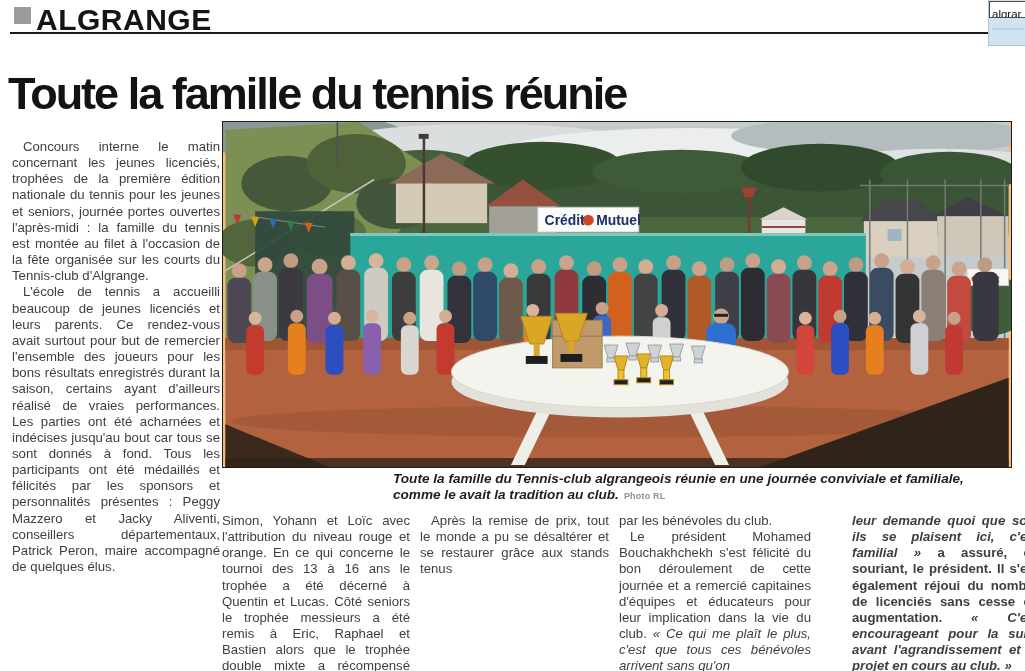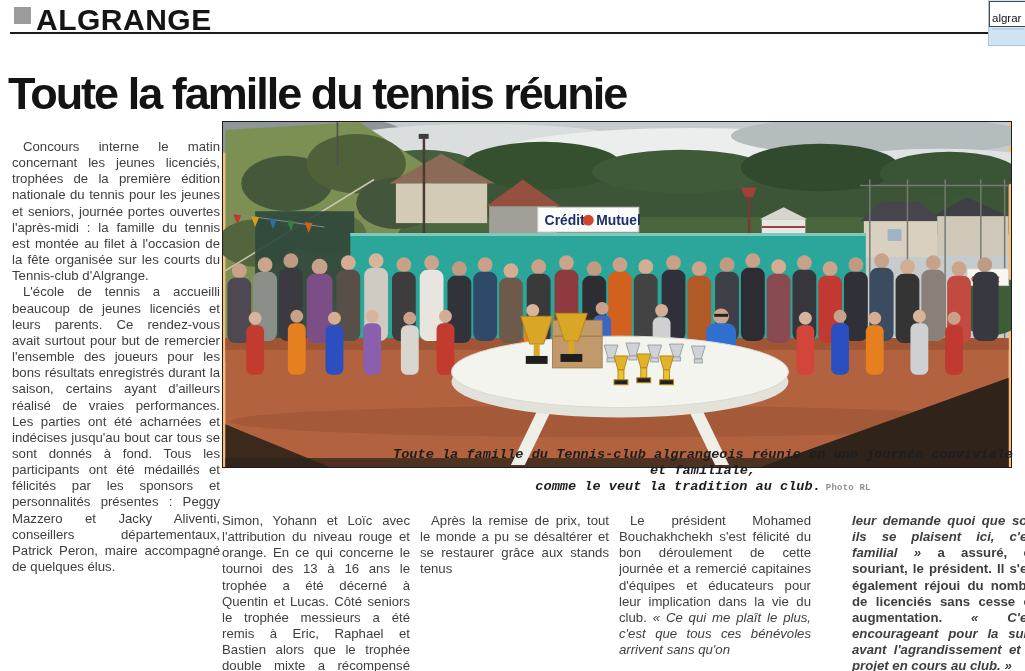--- a/index.html
+++ b/index.html
@@ -8,35 +8,35 @@
     width:1025px; height:671px; position:relative; overflow:hidden;
     background:#ffffff; font-family:"Liberation Sans", sans-serif; color:#3f3f3f;
   }
   
   .kicker-square { position:absolute; left:14px; top:7px; width:17px; height:17px; background:#9b9b9b; }
   .kicker { position:absolute; left:36px; top:3px; font-size:30px; font-weight:bold; letter-spacing:.5px; color:#151515; }
   .kicker-rule { position:absolute; left:10px; top:32px; width:978px; height:2px; background:#1a1a1a; }
   .headline { position:absolute; left:8px; top:38px; width:990px; font-size:45px; font-weight:bold; letter-spacing:-2px; color:#131313; white-space:nowrap; }
   
   .find-popup { position:absolute; right:0; top:0; width:37px; height:46px; background:#cfe3f3; border-left:1px solid #aac6dd; border-bottom:1px solid #aac6dd; z-index:20; }
-  .find-input { position:absolute; left:0px; top:1px; width:37px; height:26px; background:#fff; border:1px solid #4a4a4a; font-size:11.5px; font-family:"Liberation Sans",sans-serif; padding:8px 0 0 2px; color:#111; }
+  .find-input { position:absolute; left:0px; top:1px; width:37px; height:17px; background:#fff; border:1px solid #4a4a4a; font-size:11.5px; font-family:"Liberation Sans",sans-serif; padding:8px 0 0 2px; color:#111; }
   .find-divider { position:absolute; left:3px; top:28px; width:32px; height:2px; background:#b9d2e8; }
   
   .col { position:absolute; overflow:hidden; font-size:13.2px; line-height:16.15px; text-align:justify; color:#3e3e3e; }
   .col p { margin:0; text-indent:11px; }
   .col-left  { left:12px;  top:120px; width:208px; height:551px;margin-top:19px; }
   .col-b1 { left:222px; top:513px; width:188px; height:158px; }
   .col-b2 { left:420px; top:513px; width:189px; height:158px; }
   .col-b3 { left:619px; top:513px; width:192px; height:158px; }
   .col-b4 { left:852px; top:513px; width:187px; height:158px;font-weight:bold; }
   .quote-italic { font-style:italic; }
   
   .photo-frame { position:absolute; left:222px; top:121px; width:790px; height:347px; border:1px solid #1d1d1d; background:#fdba74; }
   .photo-frame svg { display:block; }
-  .caption { position:absolute; right:12px; top:447px; width:620px; text-align:center; font-weight:bold; font-style:italic; font-size:13.6px; line-height:16px; color:#1e1e1e;font-family:Liberation Mono, monospace; }
+  .caption { position:absolute; right:12px; top:471px; width:620px; text-align:left; font-weight:bold; font-style:italic; font-size:13.6px; line-height:16px; color:#1e1e1e; }
   .credit { font-size:9px; color:#8f8f8f; font-style:normal; margin-left:5px; letter-spacing:.2px;margin-top:44px; }
 </style>
 </head>
 <body>
 
 <div class="kicker-square"></div>
 <div class="kicker">ALGRANGE</div>
 <div class="kicker-rule"></div>
 <h1 class="headline">Toute la famille du tennis réunie</h1>
 
@@ -381,27 +381,28 @@
     </g>
   </g>
 
   <polygon points="540,348 790,258 790,348" fill="#2f231a"></polygon>
   <polygon points="0,305 105,348 0,348" fill="#2f231a" opacity="0.9"></polygon>
 </svg>
 </div>
 
 <div class="caption">
   <div>Toute la famille du Tennis-club algrangeois réunie en une journée conviviale et familiale,</div>
-  <div><span>comme le veut la tradition au club.</span><span class="credit">Photo RL</span></div>
+  <div><span>comme le avait la tradition au club.</span><span class="credit">Photo RL</span></div>
 </div>
 
 <div class="col col-b1">
   <p style="text-indent:0">Simon, Yohann et Loïc avec l'attribution du niveau rouge et orange. En ce qui concerne le tournoi des 13 à 16 ans le trophée a été décerné à Quentin et Lucas. Côté seniors le trophée messieurs a été remis à Eric, Raphael et Bastien alors que le trophée double mixte a récompensé Linda,</p>
 </div>
 <div class="col col-b2">
   <p>Après la remise de prix, tout le monde a pu se désaltérer et se restaurer grâce aux stands tenus</p>
 </div>
 <div class="col col-b3">
+  <p style="text-indent:0">par les bénévoles du club.</p>
   <p><span>Le président Mohamed Bouchakhchekh s'est félicité du bon déroulement de cette journée et a remercié capitaines d'équipes et éducateurs pour leur implication dans la vie du club. </span><span class="quote-italic">« Ce qui me plaît le plus, c'est que tous ces bénévoles arrivent sans qu'on</span></p>
 </div>
 <div class="col col-b4">
   <p style="text-indent:0"><span class="quote-italic">leur demande quoi que soit, ils se plaisent ici, c'est familial » </span><span>a assuré, en souriant, le président. Il s'est également réjoui du nombre de licenciés sans cesse en augmentation. </span><span class="quote-italic">« C'est encourageant pour la suite avant l'agrandissement et le projet en cours au club. »</span></p>
 </div>
 
 </body></html>

